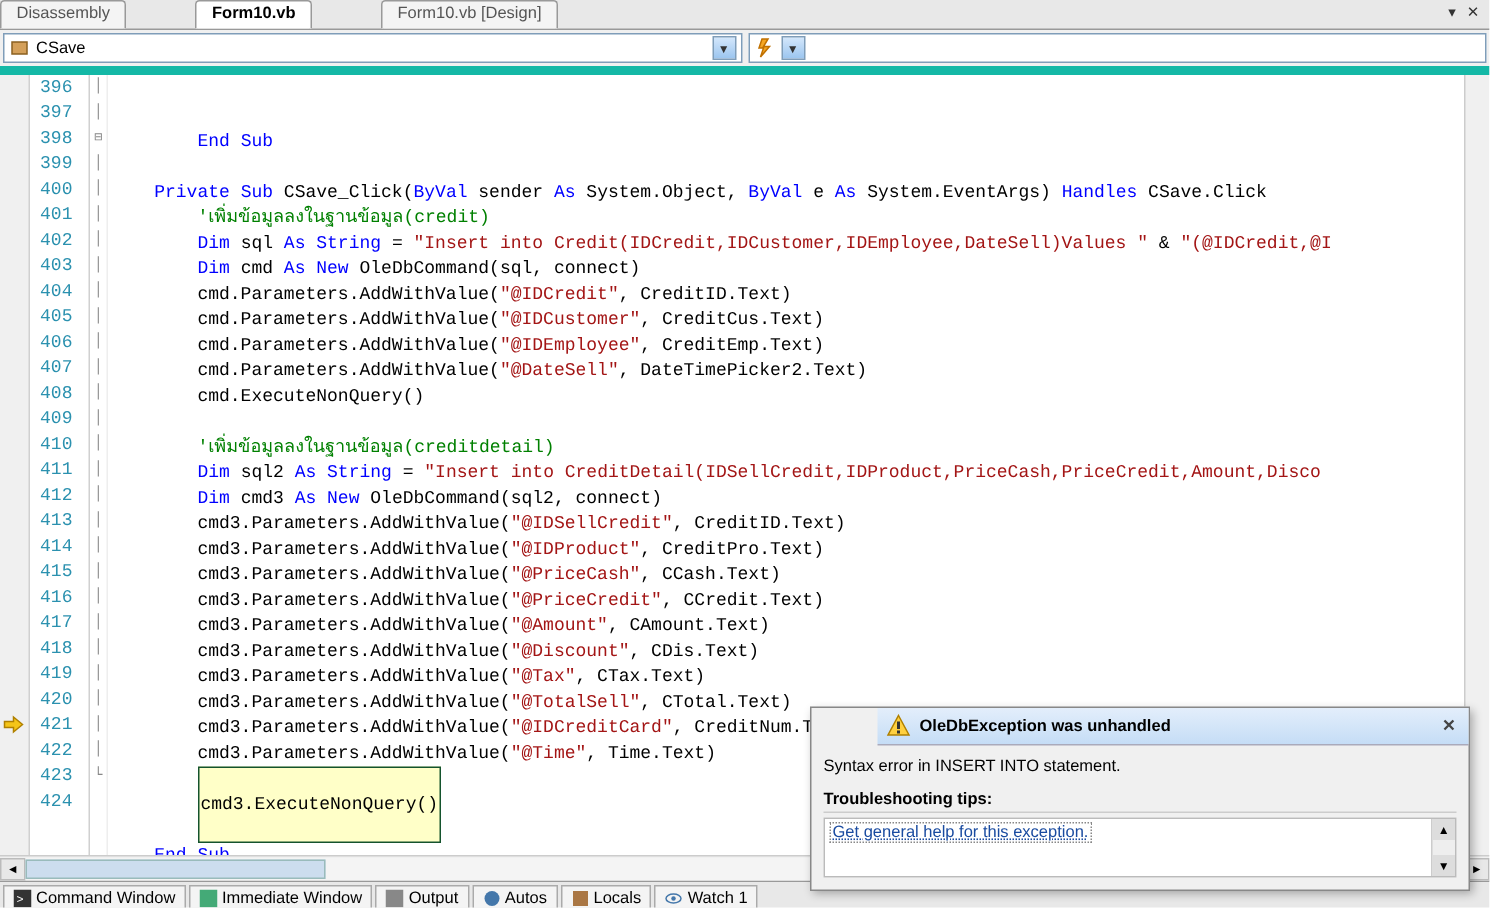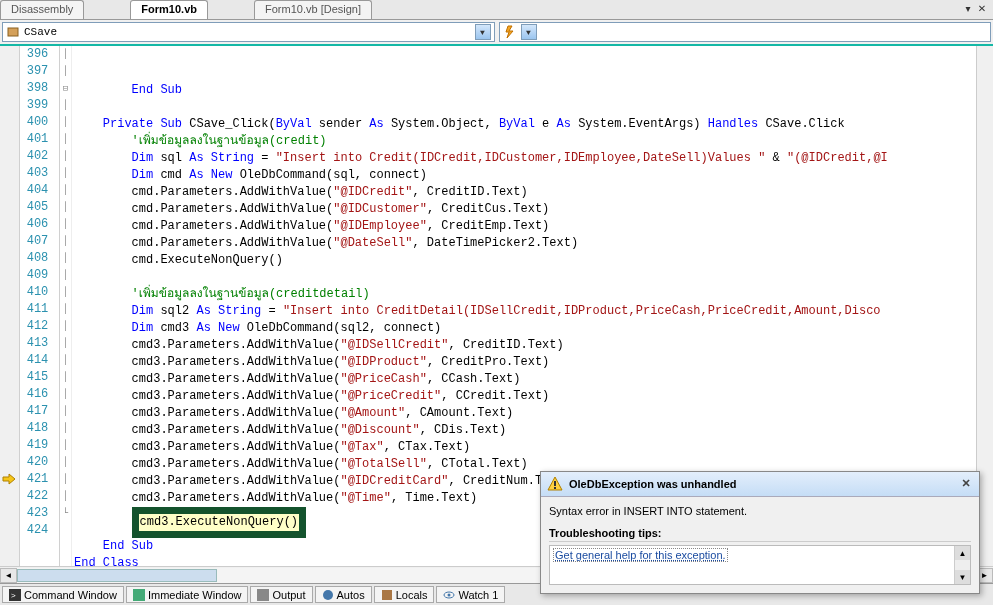--- a/index.html
+++ b/index.html
@@ -4,54 +4,54 @@
 <style>
   * { box-sizing: border-box; margin: 0; padding: 0; }
   body { font-family: Tahoma, sans-serif; font-size: 11px; background: #fff; width: 993px; height: 605px; overflow: hidden; position: relative; }
   
   .tab-bar { display: flex; background: #e8e8e8; height: 20px; border-bottom: 1px solid #999; gap: 44px; }
   .tab { padding: 2px 10px; border: 1px solid #999; border-bottom: none; background: #f4f4f4; margin-right: 2px; border-radius: 3px 3px 0 0; cursor: pointer; font-size: 11px; color: #555; }
   .tab.active { background: #fff; font-weight: bold; color: #000; }
   .tab-right { margin-left: auto; display: flex; padding-right: 4px; }
   .tab-ctrl { width: 14px; text-align: center; cursor: pointer; color: #333; font-size: 10px; line-height: 18px; }
   
-  .dropdown-bar { display: flex; background: #f0f0f0; padding: 2px; border-bottom: 2px solid #14b8a6; gap: 4px; font-family: Liberation Mono, monospace; }
+  .dropdown-bar { display: flex; background: #f0f0f0; padding: 2px; border-bottom: 6px solid #14b8a6; gap: 4px; }
   .dropdown { flex: 1; background: #fff; border: 1px solid #7f9db9; display: flex; align-items: center; padding: 1px 3px; height: 20px; }
   .dd-icon { width: 14px; height: 14px; margin-right: 4px; display: inline-flex; align-items: center; justify-content: center; }
   .dd-text { flex: 1; font-size: 11px; }
   .dd-arrow { width: 16px; height: 16px; background: linear-gradient(#d4e7fb,#9bc5ef); border: 1px solid #7f9db9; display: flex; align-items: center; justify-content: center; font-size: 8px; color: #333; }
   
   .code-area { display: flex; height: 520px; position: relative; overflow: hidden; }
   .margin-col { width: 20px; background: #f0f0f0; border-right: 1px solid #d0d0d0; position: relative; }
   .gutter { width: 40px; background: #fff; text-align: center; padding-right: 4px; color: #2b91af; font-family: 'Courier New', monospace; font-size: 12px; line-height: 17px; border-right: 1px solid #d0d0d0; }
   .fold-col { width: 12px; background: #fff; border-right: 1px solid #eee; font-family: monospace; font-size: 9px; line-height: 17px; color: #888; text-align: center; }
   .code { flex: 1; font-family: 'Courier New', monospace; font-size: 12px; line-height: 17px; white-space: pre; padding-left: 2px; overflow: hidden; margin-top: 36px; }
   .vscroll { width: 17px; background: #f0f0f0; border-left: 1px solid #ccc; }
   
   .arrow-marker { position: absolute; left: 2px; width: 14px; height: 14px; }
   .arrow-marker svg { width: 14px; height: 14px; }
   
   .kw { color: #0000ff; }
   .str { color: #a31515; }
   .com { color: #008000; }
-  .hl-line { background: #ffffc8; border: 7px solid #14532d; display: inline-block; padding: 0 1px; }
+  .hl-line { background: #ffffc8; border: 1px solid #14532d; display: inline-block; padding: 16px 1px; }
   
   .hscroll-bar { height: 17px; background: #f0f0f0; border-top: 1px solid #ccc; display: flex; align-items: center; }
   .hscroll-btn { width: 17px; height: 15px; background: #e8e8e8; border: 1px solid #bbb; font-size: 8px; display: flex; align-items: center; justify-content: center; }
   .hscroll-track { flex: 1; height: 15px; background: #f4f4f4; position: relative; }
   .hscroll-thumb { position: absolute; left: 0; width: 200px; height: 13px; top: 1px; background: #cde; border: 1px solid #9bb; }
   
   .bottom-tabs { display: flex; background: #e8e8e8; height: 22px; border-top: 1px solid #999; padding: 2px; gap: 2px; }
   .btab { display: flex; align-items: center; padding: 1px 6px; border: 1px solid #aaa; background: #f4f4f4; font-size: 11px; gap: 3px; cursor: pointer; }
   .btab-icon { width: 12px; height: 12px; }
   
   .status-bar { height: 20px; background: #e8e8e8; border-top: 1px solid #ccc; padding: 2px 6px; font-size: 11px; display: flex; align-items: center; }
   
   .exception-popup { position: absolute; left: 540px; top: 471px; width: 440px; background: #f0f0f0; border: 1px solid #888; box-shadow: 2px 2px 6px rgba(0,0,0,0.3); font-size: 11px; }
-  .ex-header { background: linear-gradient(#e3eefb,#c5ddf6); padding: 4px 6px; display: flex; align-items: center; border-bottom: 1px solid #aab; }
+  .ex-header { background: linear-gradient(#e3eefb,#c5ddf6); padding: 4px 6px; display: flex; align-items: center; border-bottom: 1px solid #aab; margin-left: 44px; }
   .ex-warn { width: 16px; height: 16px; margin-right: 6px; }
   .ex-title { font-weight: bold; flex: 1; }
   .ex-close { width: 14px; height: 14px; font-size: 11px; font-weight: bold; color: #444; cursor: pointer; text-align: center; }
   .ex-body { padding: 8px; }
   .ex-msg { margin-bottom: 10px; }
   .ex-tips-hdr { font-weight: bold; margin-bottom: 3px; border-bottom: 1px solid #ccc; padding-bottom: 2px; }
   .ex-tips-box { background: #fff; border: 1px solid #bbb; padding: 3px; height: 40px; position: relative; }
   .ex-link { color: #1a4ba0; text-decoration: underline dotted; cursor: pointer; border: 1px dotted #888; padding: 0 1px; }
   .ex-tips-scroll { position: absolute; right: 0; top: 0; bottom: 0; width: 16px; background: #eee; border-left: 1px solid #ccc; }
   .ex-scr-btn { height: 14px; font-size: 8px; display: flex; align-items: center; justify-content: center; background: #ddd; }

